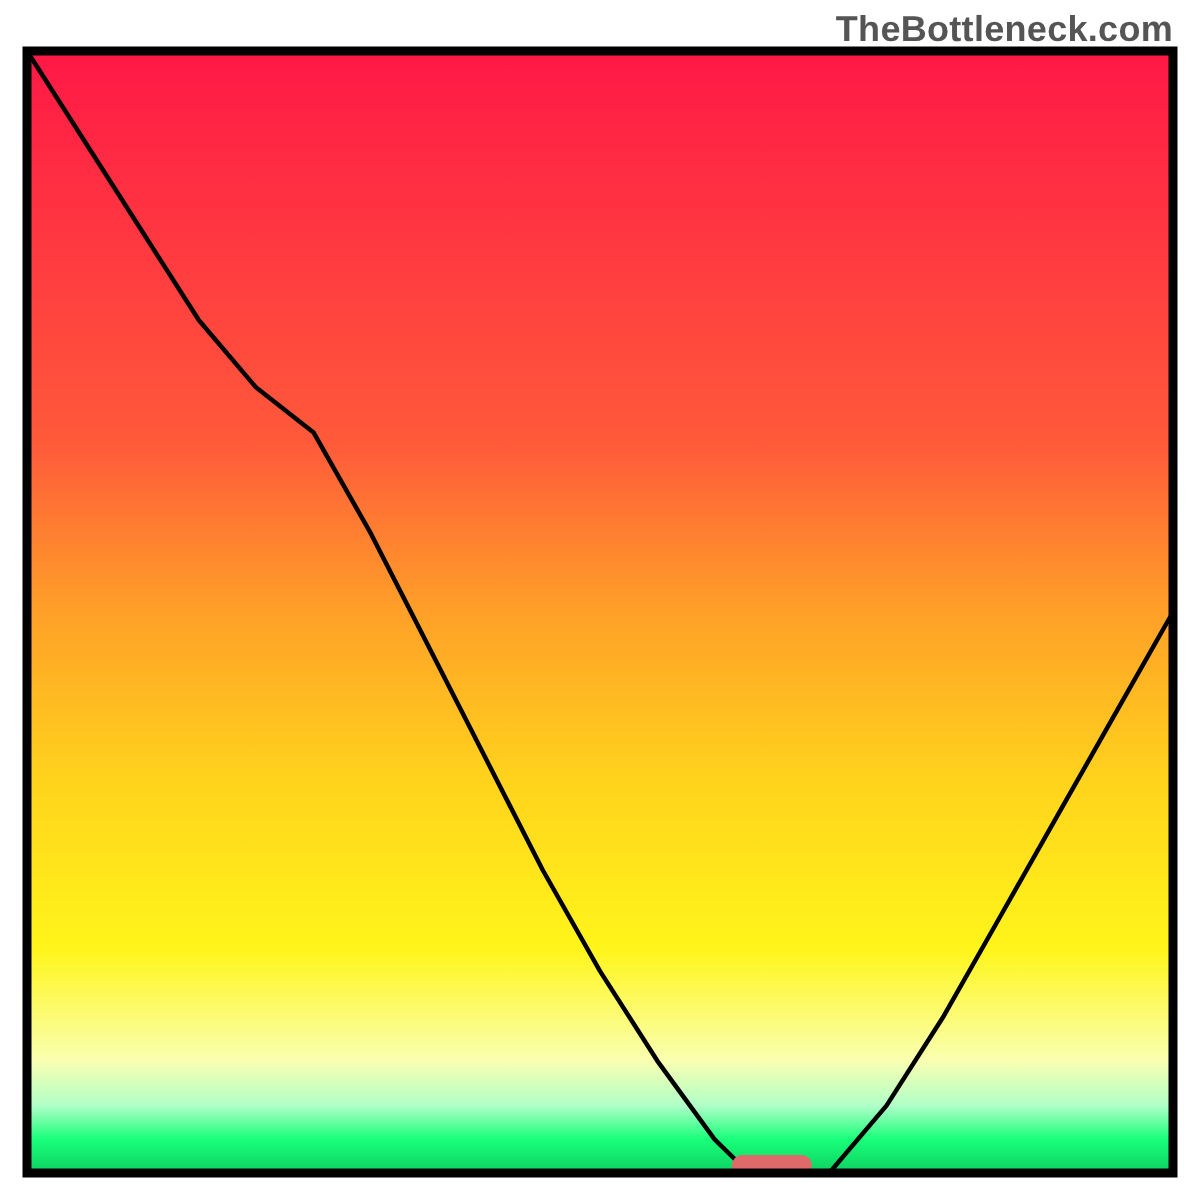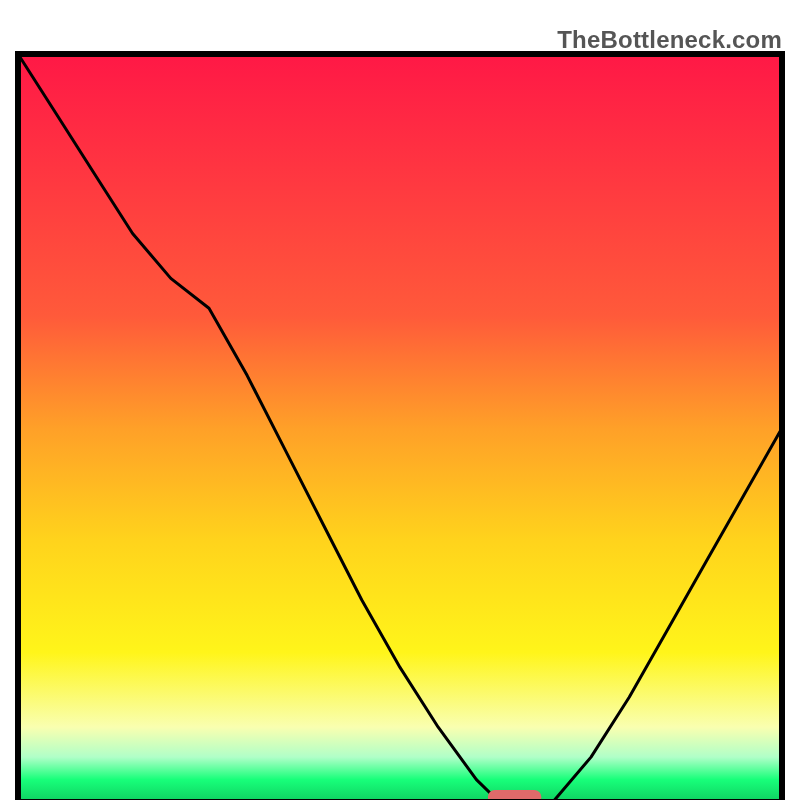--- a/index.html
+++ b/index.html
@@ -8,21 +8,20 @@
     width: 800px;
     height: 800px;
     overflow: hidden;
     background: #ffffff;
     font-family: Arial, Helvetica, sans-serif;
   }
   .container {
     position: relative;
     width: 800px;
     height: 753px;
-    margin-top: 20px;
   }
   .watermark {
     position: absolute;
     top: 6px;
     right: 18px;
     font-size: 24px;
     font-weight: 600;
     color: #555;
     letter-spacing: 0.2px;
   }

